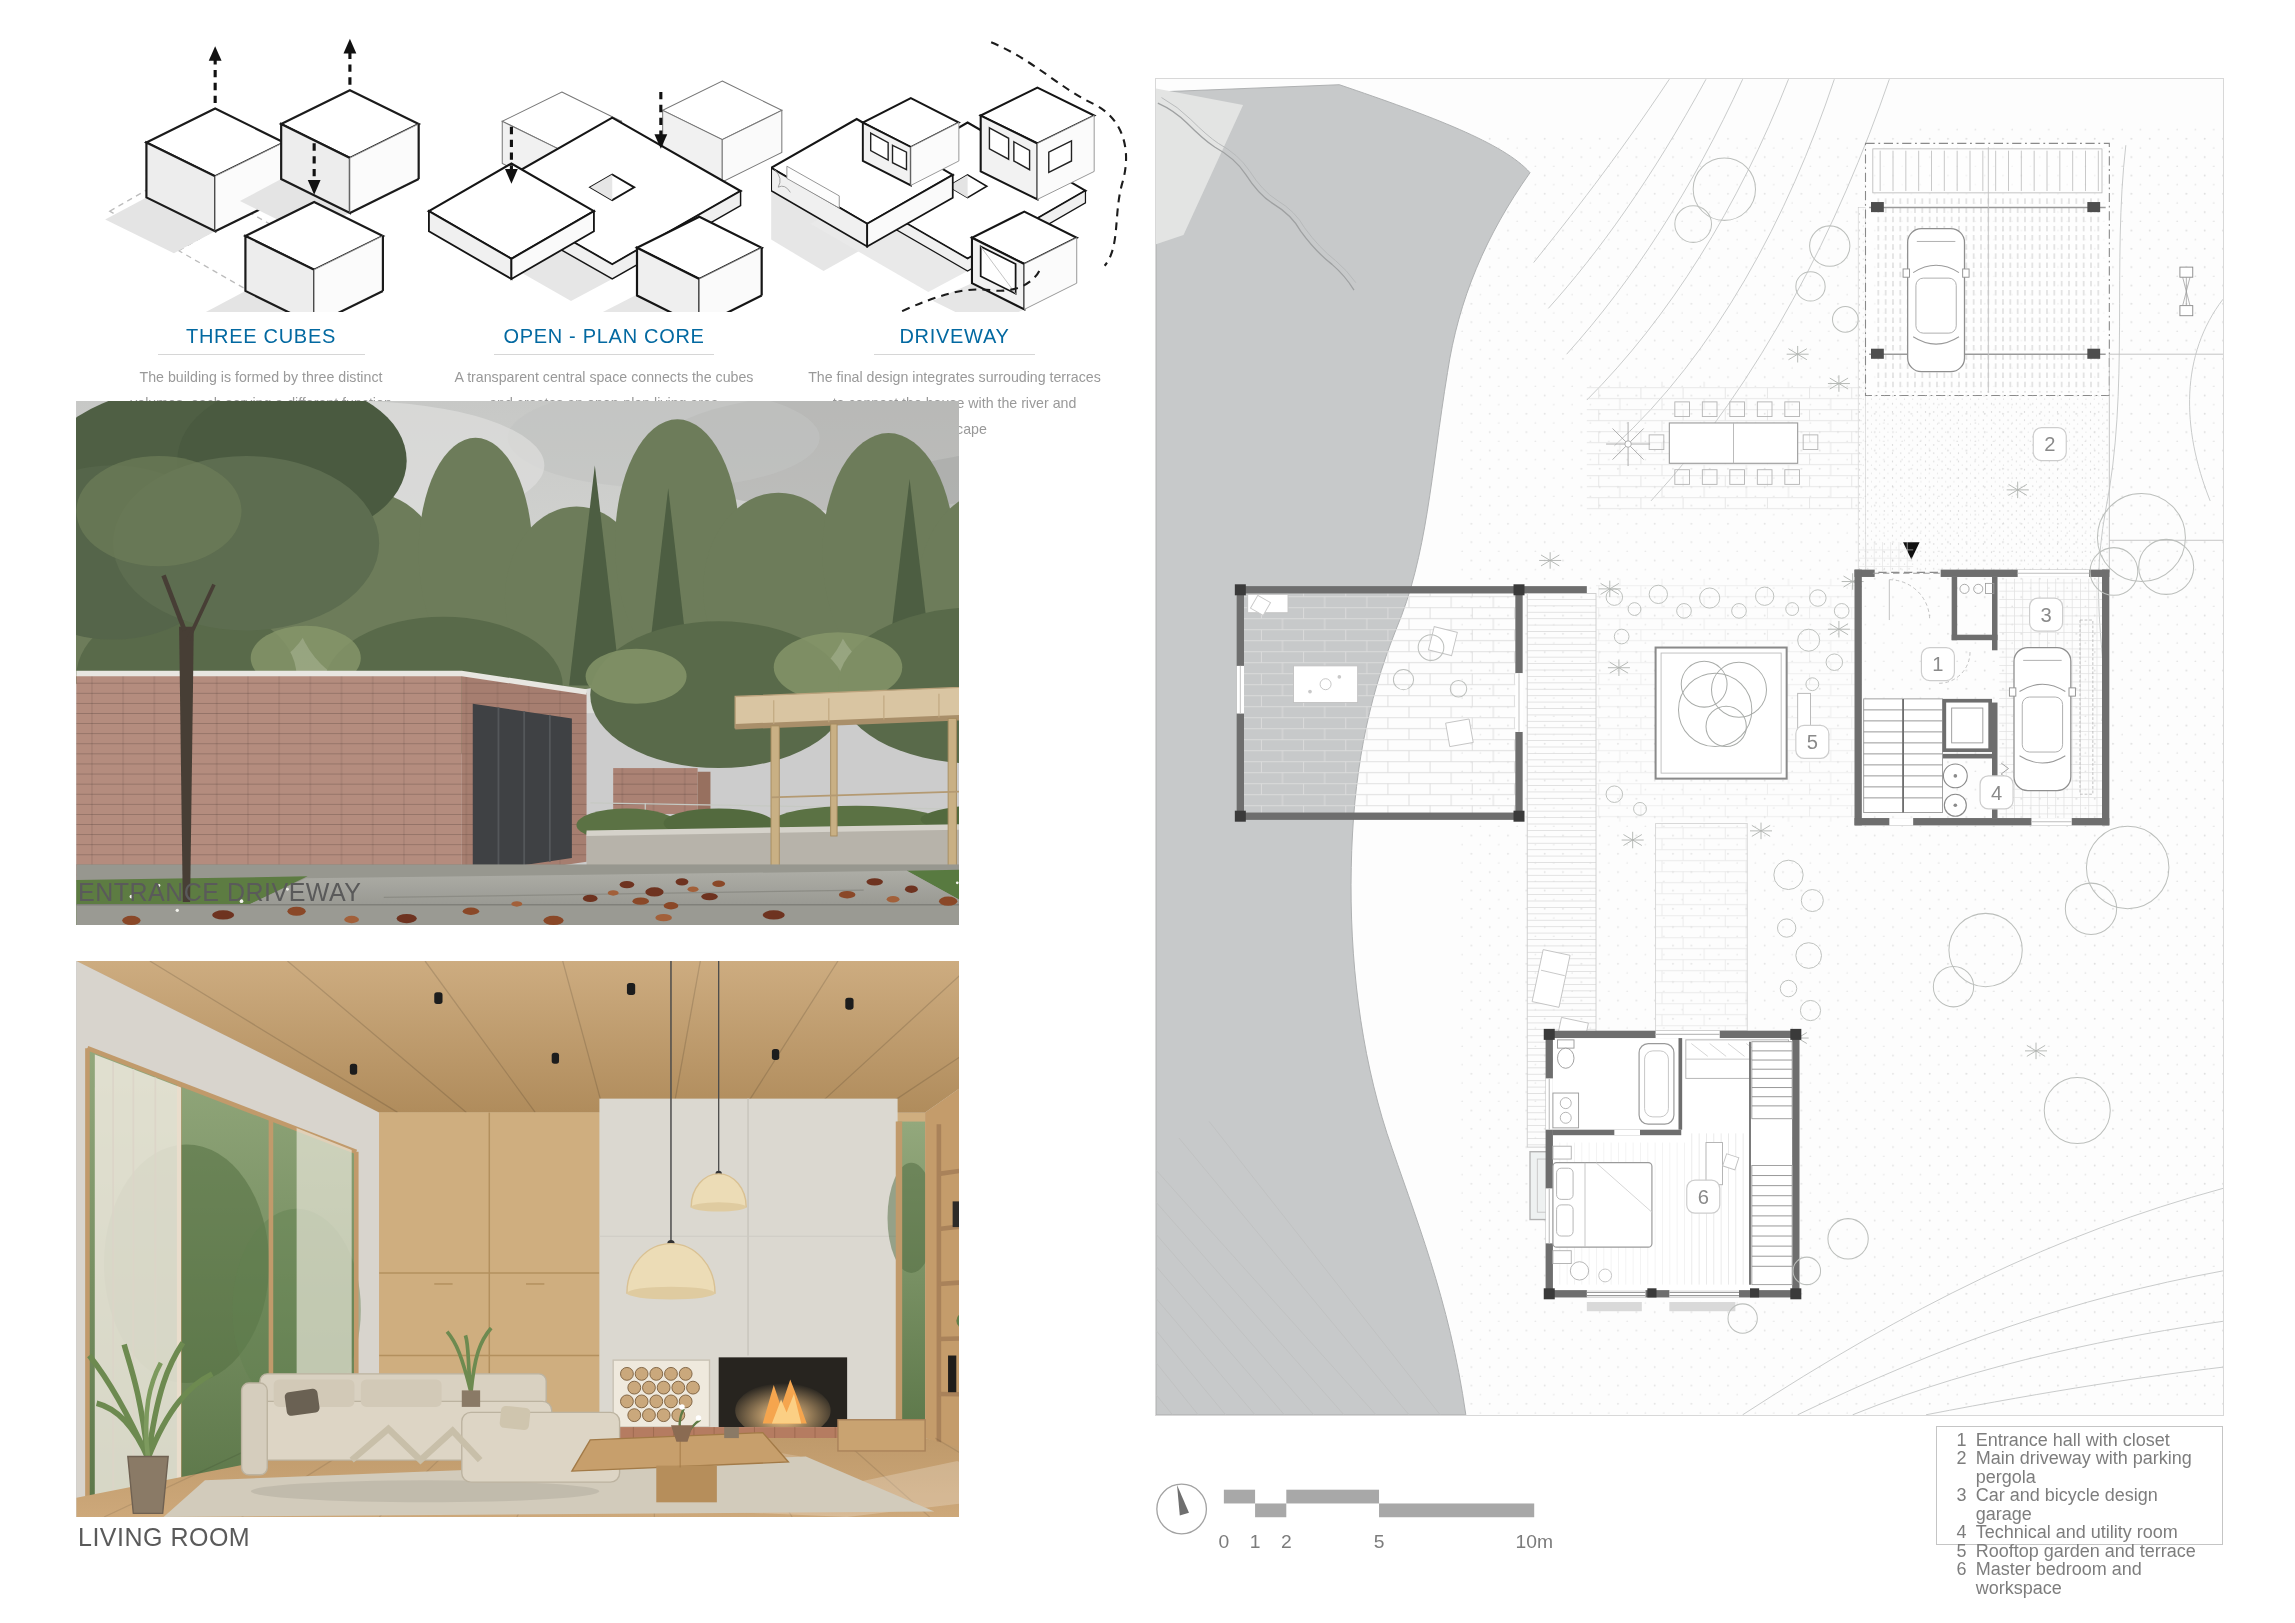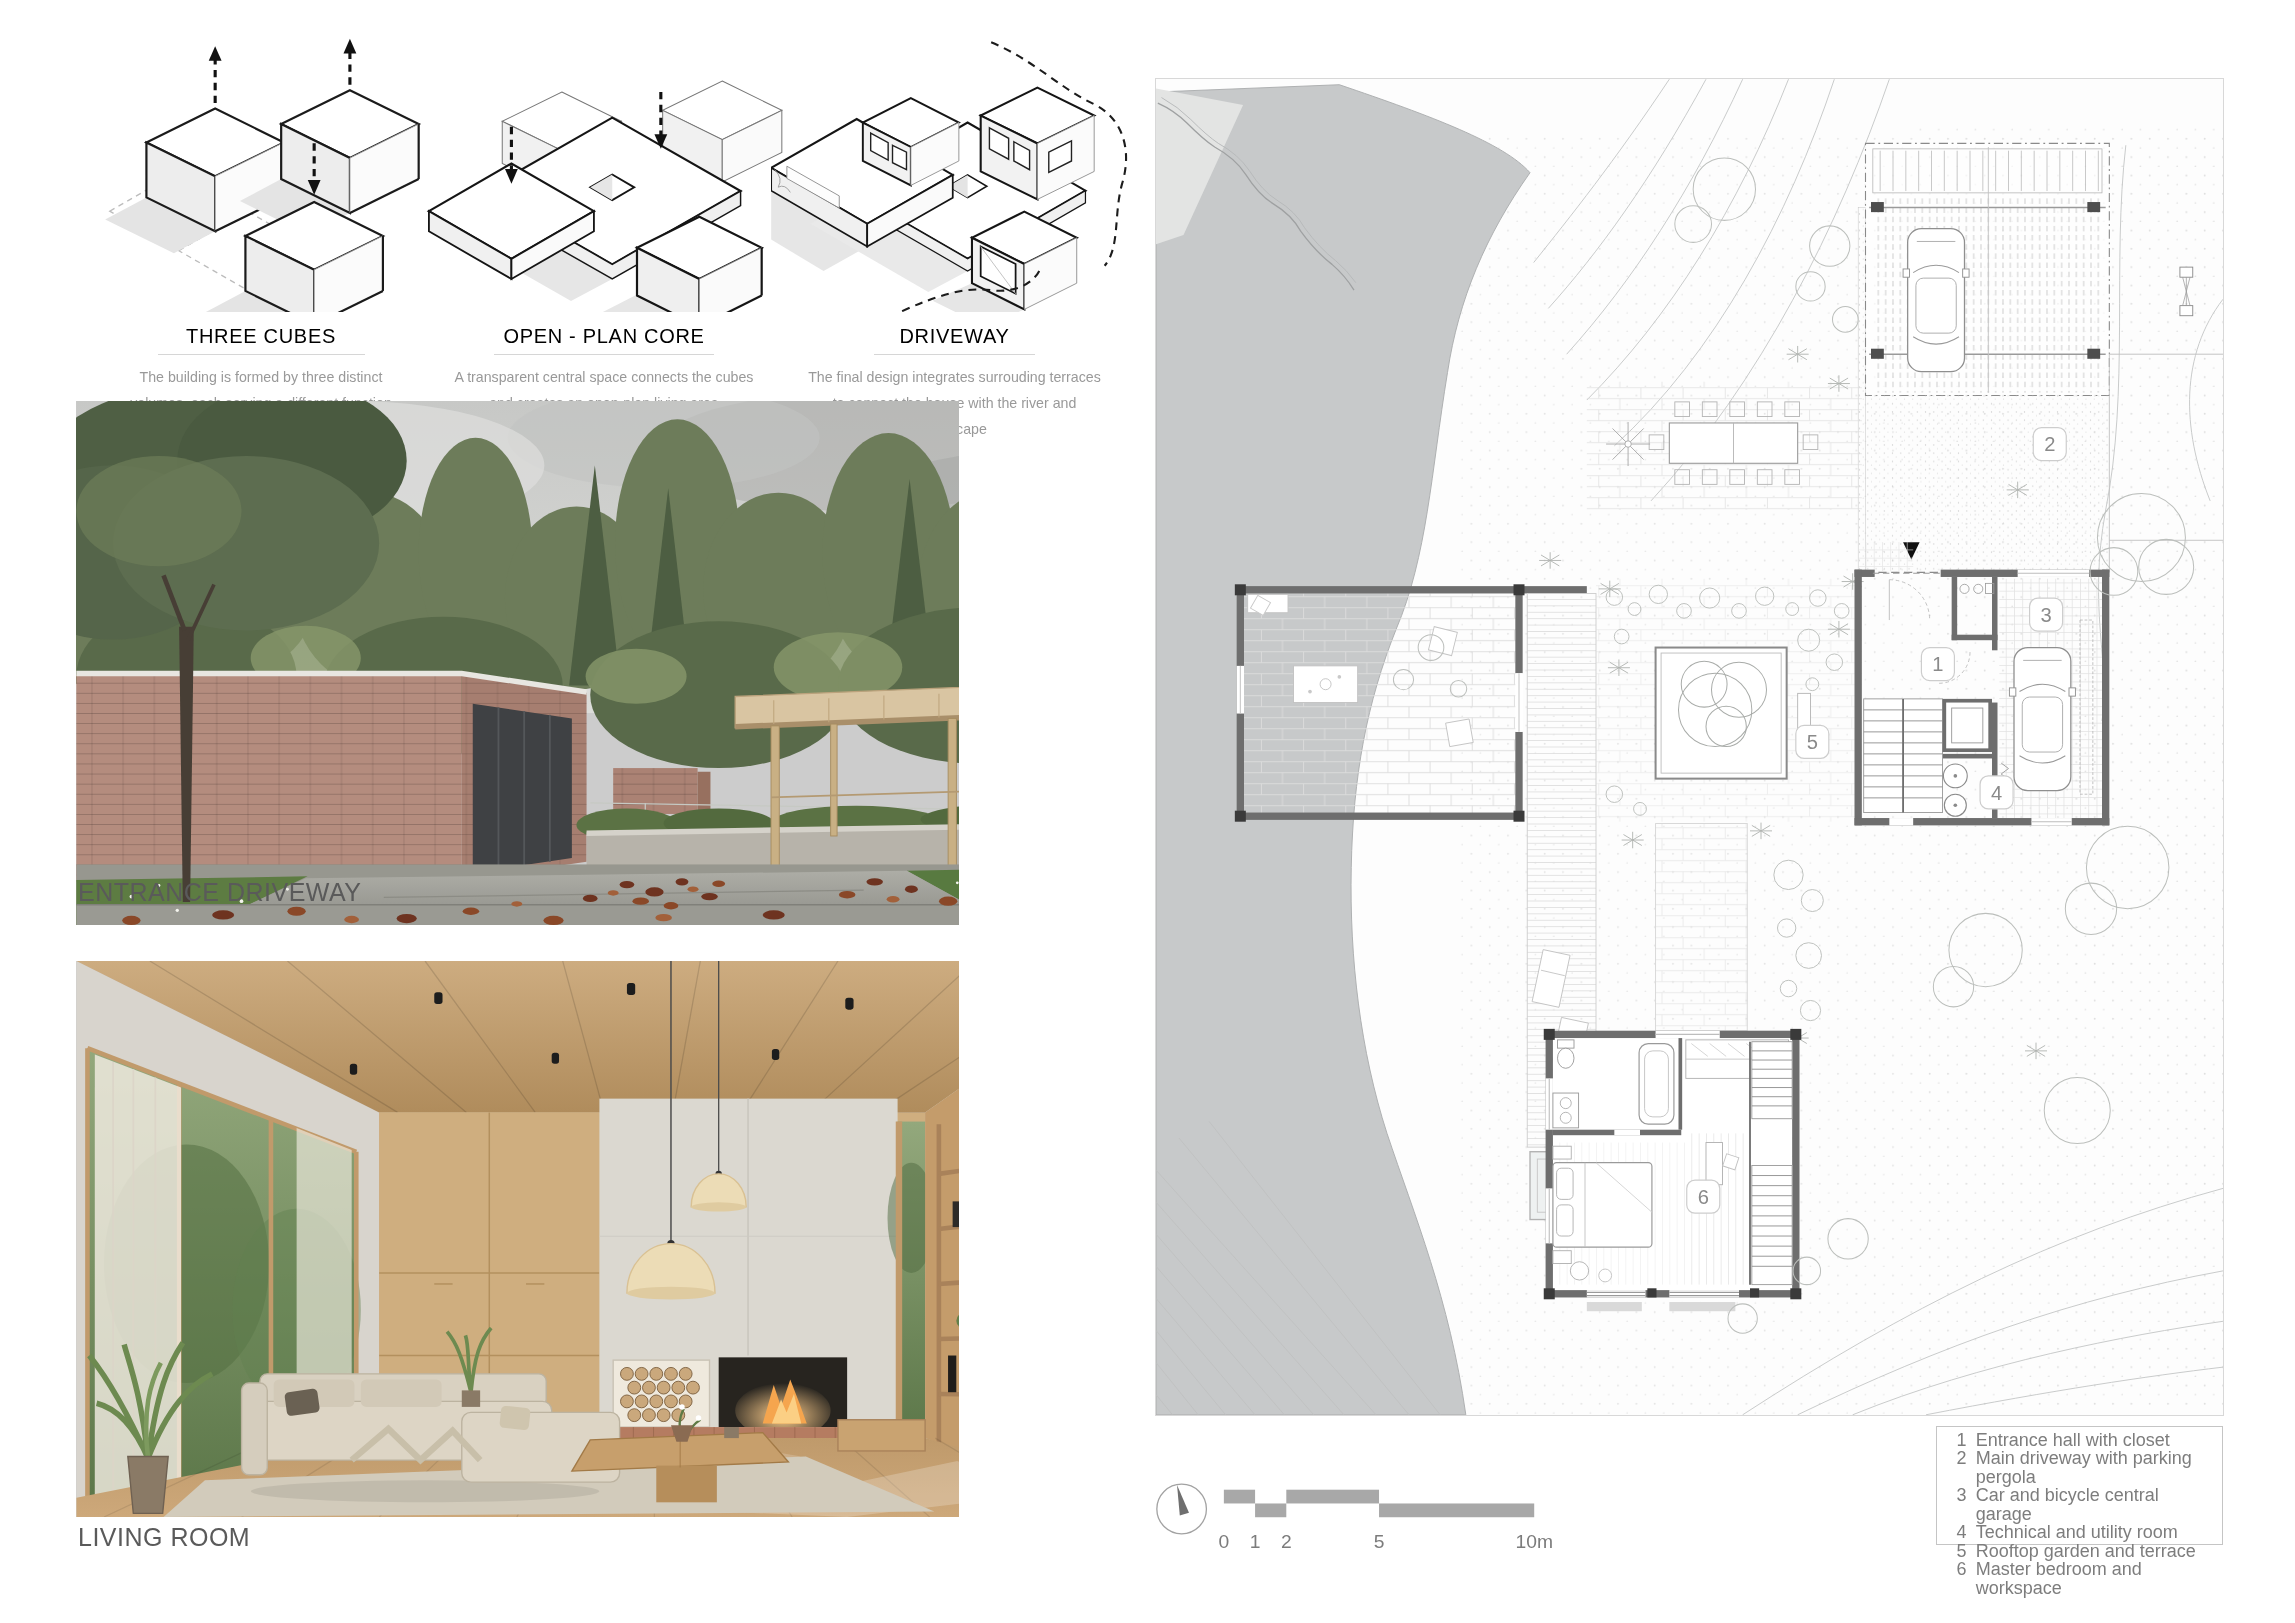--- a/index.html
+++ b/index.html
@@ -2,21 +2,21 @@
 <html style="font-size:14.7px"><head>
 <meta charset="utf-8">
 <style>
   html,body{margin:0;padding:0;background:#ffffff;width:2296px;height:1624px;overflow:hidden;
             font-family:"Liberation Sans", sans-serif;}
   .board{position:absolute;left:0;top:0;width:2296px;height:1624px;background:#ffffff;}
 
   
   .fig{position:absolute;top:37px;}
   .fig svg{display:block;margin:0 auto;}
-  .fig-title{margin-top:13px;text-align:center;font-size:20px;letter-spacing:0.7px;color:#000000;}
+  .fig-title{margin-top:13px;text-align:center;font-size:20px;letter-spacing:0.7px;color:#0369a1;}
   .fig-rule{height:0.9px;background:#d6d6d6;margin:6.4px auto 9.2px auto;}
   .fig-desc{margin:0 auto;text-align:center;font-size:14.2px;line-height:26px;color:#999;width:303px;}
 
   
   .render{position:absolute;left:76px;width:883px;overflow:hidden;background:#ccc;}
   .render svg{display:block;}
   .render-label{position:absolute;left:78px;font-size:25px;color:#5a5a5a;letter-spacing:0.5px;}
 
   
   .plan-panel{position:absolute;left:1155px;top:78px;width:1069px;height:1338px;
@@ -1081,21 +1081,21 @@
     <div class="legend-row">
       <span class="legend-num">1</span>
       <span>Entrance hall with closet</span>
     </div>
     <div class="legend-row">
       <span class="legend-num">2</span>
       <span>Main driveway with parking pergola</span>
     </div>
     <div class="legend-row">
       <span class="legend-num">3</span>
-      <span>Car and bicycle central garage</span>
+      <span>Car and bicycle design garage</span>
     </div>
     <div class="legend-row">
       <span class="legend-num">4</span>
       <span>Technical and utility room</span>
     </div>
     <div class="legend-row">
       <span class="legend-num">5</span>
       <span>Rooftop garden and terrace</span>
     </div>
     <div class="legend-row">

